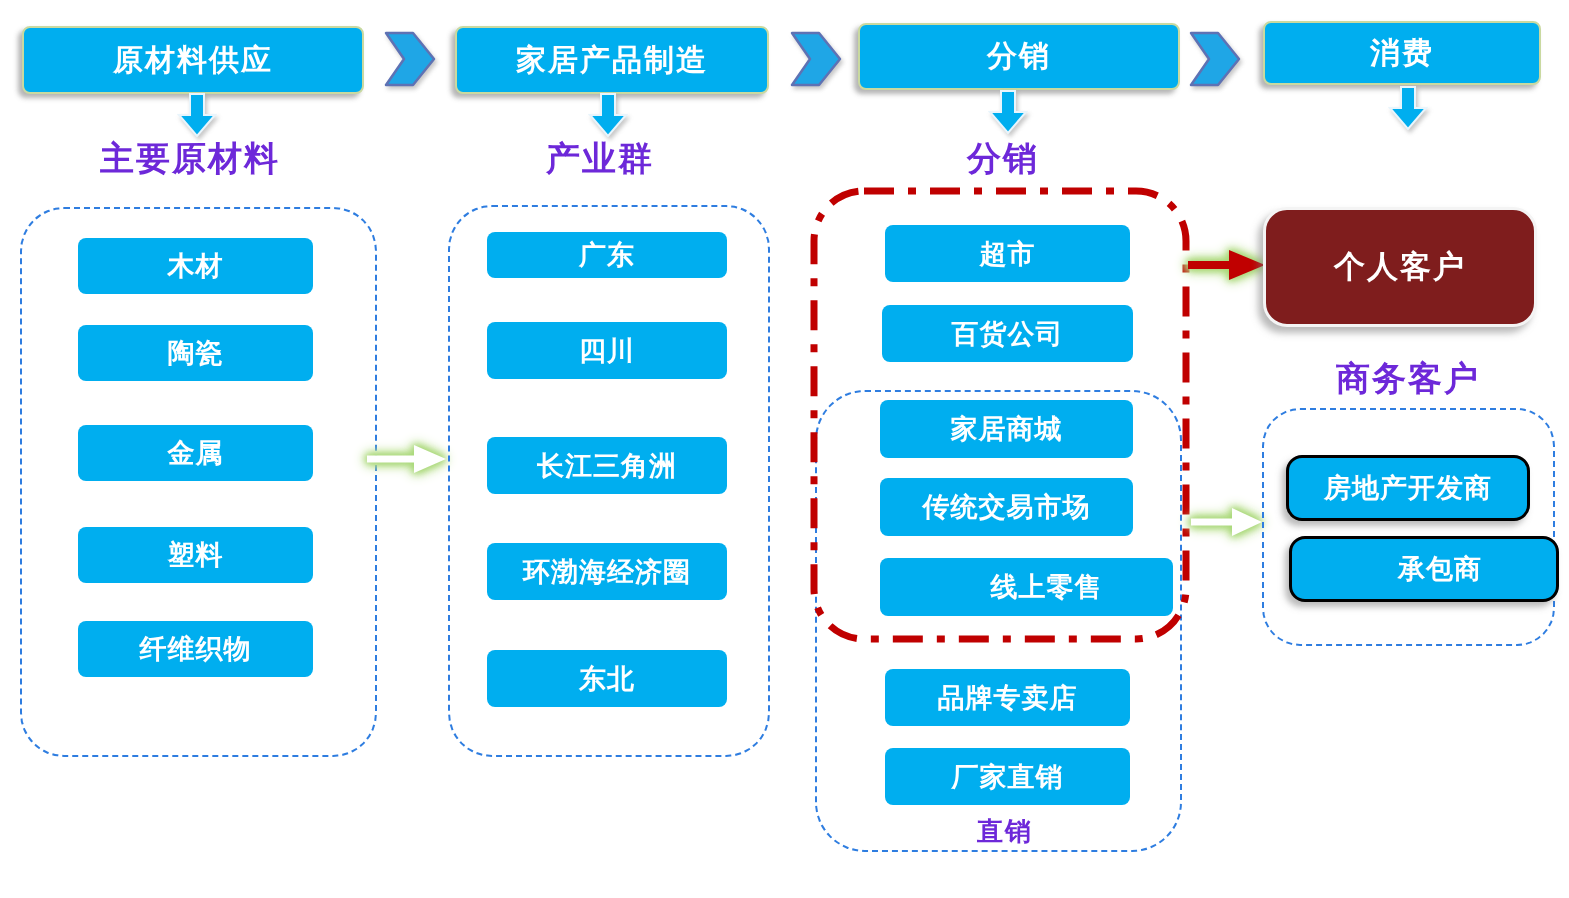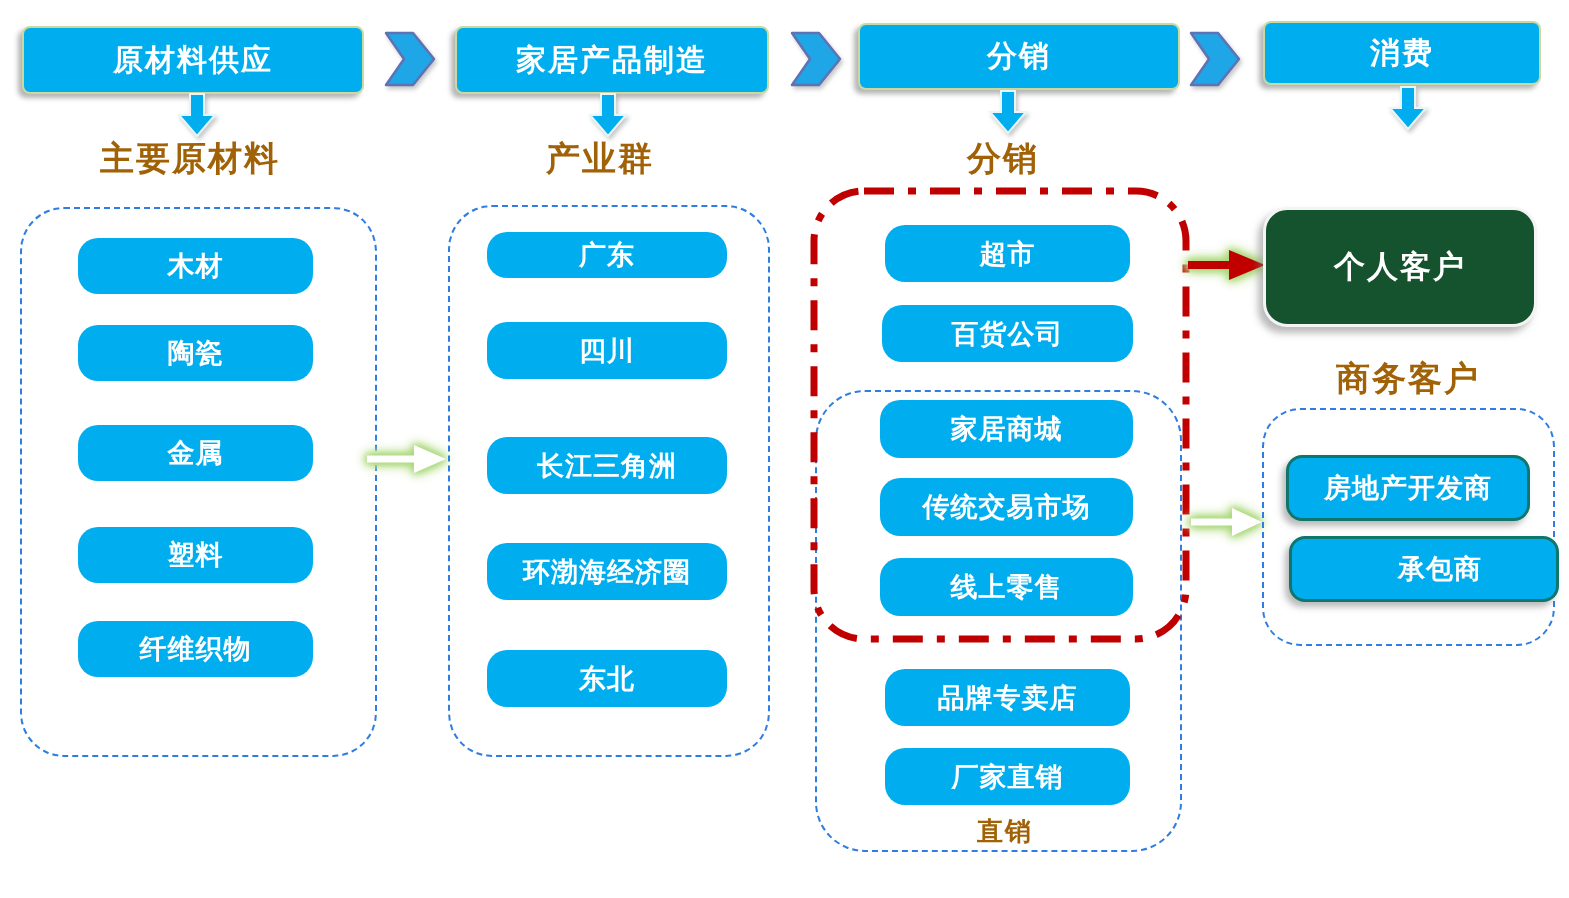--- a/index.html
+++ b/index.html
@@ -9,43 +9,43 @@
   
   .stage{
     position:absolute;display:flex;align-items:center;justify-content:center;
     background:#00AEEF;border:2px solid #C9D9A0;border-radius:8px;
     color:#fff;font-weight:bold;font-size:30px;letter-spacing:2px;
     box-shadow:-4px 4px 5px rgba(90,90,90,.45);
   }
 
   
   .blue-label{
-    position:absolute;color:#a16207;font-weight:bold;font-size:34px;
+    position:absolute;color:#6d28d9;font-weight:bold;font-size:34px;
     text-align:center;letter-spacing:2px;
   }
 
   
   .dash-box{
     position:absolute;border:2px dashed #2E7DE0;border-radius:44px;background:transparent;
   }
 
   
   .item{
     position:absolute;display:flex;align-items:center;justify-content:center;
-    background:#00AEEF;border-radius:20px;color:#fff;font-weight:bold;font-size:27px;
+    background:#00AEEF;border-radius:8px;color:#fff;font-weight:bold;font-size:27px;
     letter-spacing:1px;
   }
   .item.bevel{
-    border:3px solid #0f766e;border-radius:16px;
+    border:3px solid #000000;border-radius:16px;
     box-shadow:-4px 5px 6px rgba(120,120,120,.5);
     font-family:Liberation Serif, serif;
   }
   .big-item{
     position:absolute;display:flex;align-items:center;justify-content:center;
-    background:#14532d;border:3px solid #F4F4F4;border-radius:24px;
+    background:#7f1d1d;border:3px solid #F4F4F4;border-radius:24px;
     color:#fff;font-weight:bold;font-size:31px;letter-spacing:2px;
     box-shadow:-5px 6px 7px rgba(120,120,120,.5);
   }
 
   .abs{position:absolute;}
   .glow-green{filter:drop-shadow(0 0 3px #A9D878) drop-shadow(0 0 4px #A9D878) drop-shadow(0 0 5px #C2E39B);}
   .soft-shadow{filter:drop-shadow(2px 3px 2px rgba(130,130,130,.45));}
 </style>
 </head>
 <body>
@@ -119,21 +119,21 @@
   <div class="dash-box" style="left:815px;top:390px;width:363px;height:458px;border-radius:50px;"></div>
 
   <svg class="abs" style="left:808px;top:185px;" width="384" height="462" viewBox="0 0 384 462">
     <rect x="6" y="6" width="372" height="448" rx="50" fill="none" stroke="#C00000" stroke-width="7" stroke-dasharray="30 14 8 14"></rect>
   </svg>
 
   <div class="item" style="left:885px;top:225px;width:245px;height:57px;">超市</div>
   <div class="item" style="left:882px;top:305px;width:251px;height:57px;">百货公司</div>
   <div class="item" style="left:880px;top:400px;width:253px;height:58px;">家居商城</div>
   <div class="item" style="left:880px;top:478px;width:253px;height:58px;">传统交易市场</div>
-  <div class="item" style="left:880px;top:558px;width:253px;height:58px;">线上零售</div>
+  <div class="item" style="left:880px;top:558px;width:253px;height:58px;padding-left:40px;">线上零售</div>
   <div class="item" style="left:885px;top:669px;width:245px;height:57px;">品牌专卖店</div>
   <div class="item" style="left:885px;top:748px;width:245px;height:57px;">厂家直销</div>
 
   <div class="blue-label" style="left:905px;top:814px;width:200px;font-size:26px;">直销</div>
 
   <svg class="abs glow-green" style="left:1183px;top:243px;" width="86" height="44" viewBox="0 0 86 44">
     <path d="M5 22 H50" stroke="#C00000" stroke-width="8"></path>
     <path d="M46 7 L82 22 L46 37 Z" fill="#C00000"></path>
   </svg>
 

